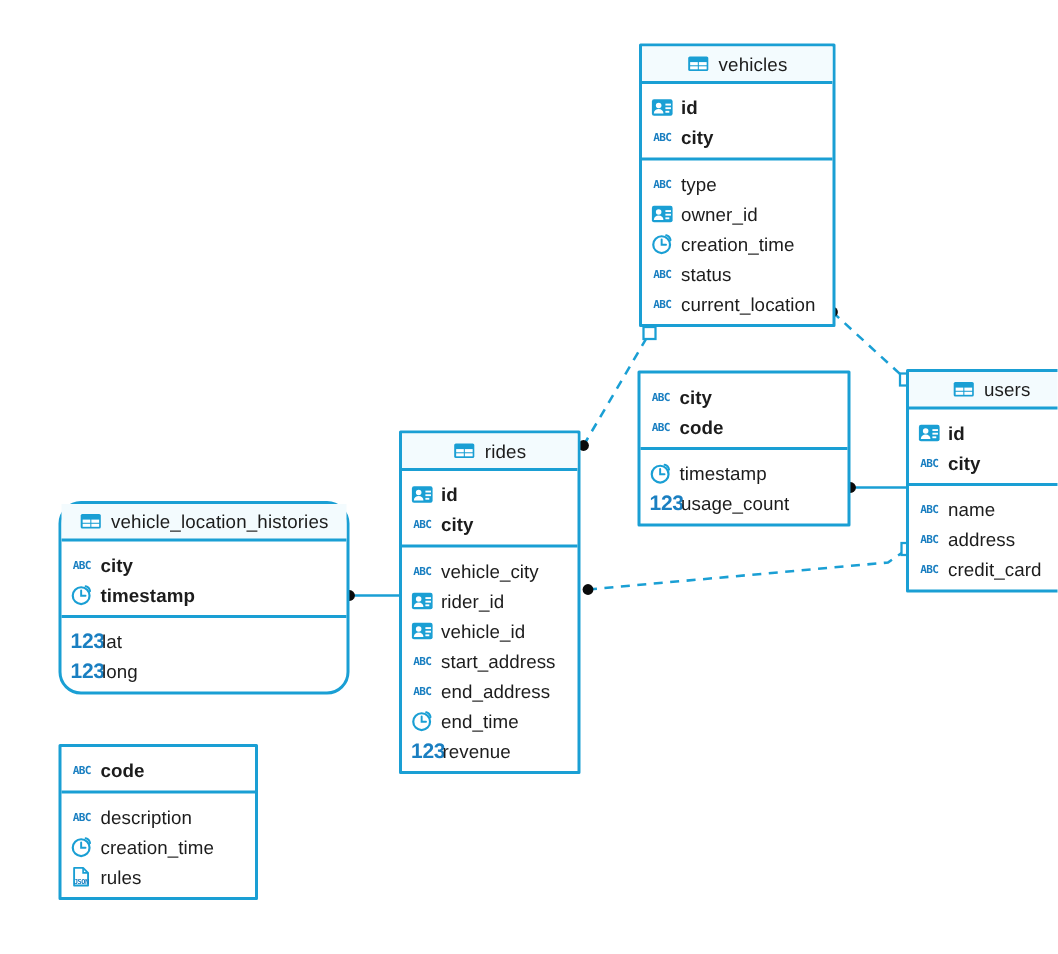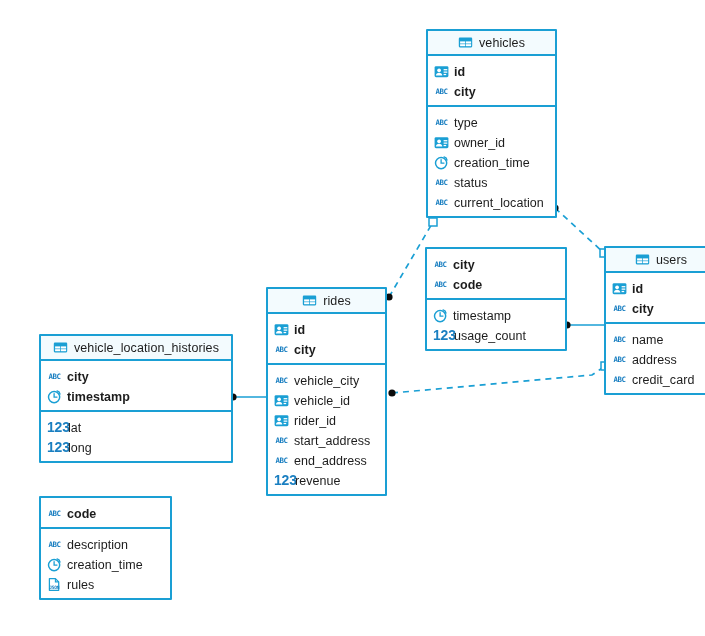--- a/index.html
+++ b/index.html
@@ -326,58 +326,68 @@
             <span class="ico">
               <svg viewBox="0 0 15 15">
                 <rect x="0.6" y="2.2" width="13.8" height="11" rx="1.4" fill="#1a9fd4"></rect>
                 <circle cx="5.1" cy="6.3" r="1.85" fill="#ffffff"></circle>
                 <path d="M1.9 11.6c0-1.8 1.45-2.9 3.2-2.9s3.2 1.1 3.2 2.9z" fill="#ffffff"></path>
                 <rect x="9.6" y="5.1" width="3.7" height="1.25" fill="#ffffff"></rect>
                 <rect x="9.6" y="7.5" width="3.7" height="1.25" fill="#ffffff"></rect>
                 <rect x="9.6" y="9.9" width="2.6" height="1.25" fill="#ffffff"></rect>
               </svg>
             </span>
+            <span class="field-name">rider_id</span>
+          </div>
+          <div class="field-row">
+            <span class="ico">
+              <svg viewBox="0 0 15 15">
+                <rect x="0.6" y="2.2" width="13.8" height="11" rx="1.4" fill="#1a9fd4"></rect>
+                <circle cx="5.1" cy="6.3" r="1.85" fill="#ffffff"></circle>
+                <path d="M1.9 11.6c0-1.8 1.45-2.9 3.2-2.9s3.2 1.1 3.2 2.9z" fill="#ffffff"></path>
+                <rect x="9.6" y="5.1" width="3.7" height="1.25" fill="#ffffff"></rect>
+                <rect x="9.6" y="7.5" width="3.7" height="1.25" fill="#ffffff"></rect>
+                <rect x="9.6" y="9.9" width="2.6" height="1.25" fill="#ffffff"></rect>
+              </svg>
+            </span>
             <span class="field-name">vehicle_id</span>
           </div>
           <div class="field-row">
             <span class="ico">
               <svg viewBox="0 0 15 15">
-                <rect x="0.6" y="2.2" width="13.8" height="11" rx="1.4" fill="#1a9fd4"></rect>
-                <circle cx="5.1" cy="6.3" r="1.85" fill="#ffffff"></circle>
-                <path d="M1.9 11.6c0-1.8 1.45-2.9 3.2-2.9s3.2 1.1 3.2 2.9z" fill="#ffffff"></path>
-                <rect x="9.6" y="5.1" width="3.7" height="1.25" fill="#ffffff"></rect>
-                <rect x="9.6" y="7.5" width="3.7" height="1.25" fill="#ffffff"></rect>
-                <rect x="9.6" y="9.9" width="2.6" height="1.25" fill="#ffffff"></rect>
-              </svg>
-            </span>
-            <span class="field-name">rider_id</span>
-          </div>
-          <div class="field-row">
-            <span class="ico">
-              <svg viewBox="0 0 15 15">
                 <text x="7.5" y="10.3" text-anchor="middle" font-family="DejaVu Sans Mono, monospace" font-size="7.4" font-weight="bold" fill="#1a7fc1" letter-spacing="-0.4">ABC</text>
               </svg>
             </span>
             <span class="field-name">start_address</span>
           </div>
           <div class="field-row">
             <span class="ico">
               <svg viewBox="0 0 15 15">
                 <text x="7.5" y="10.3" text-anchor="middle" font-family="DejaVu Sans Mono, monospace" font-size="7.4" font-weight="bold" fill="#1a7fc1" letter-spacing="-0.4">ABC</text>
               </svg>
             </span>
             <span class="field-name">end_address</span>
+          </div>
+          <div class="field-row">
+            <span class="ico">
+              <svg viewBox="0 0 15 15">
+                <circle cx="7.1" cy="8.1" r="5.6" fill="#ffffff" stroke="#1a9fd4" stroke-width="1.45"></circle>
+                <path d="M7.1 4.6 V8.1 H10" fill="none" stroke="#1a9fd4" stroke-width="1.3" stroke-linecap="round"></path>
+                <path d="M10.1 1.9 q2.6 0.7 2.9 3.2" fill="none" stroke="#1a9fd4" stroke-width="1.35" stroke-linecap="round"></path>
+              </svg>
+            </span>
+            <span class="field-name">end_time</span>
           </div>
           <div class="field-row">
             <span class="ico-num">123</span>
             <span class="field-name">revenue</span>
           </div>
         </div>
       </div>
-      <div class="table-node" style="left: 24px; top: 334px; width: 194px;">
+      <div class="table-node" style="left: 24px; top: 334px; width: 194px; border-radius: 15px;">
         <div class="tbl-header">
           <span class="ico">
             <svg viewBox="0 0 15 15">
               <rect x="0.8" y="2.6" width="13.4" height="9.8" rx="1.1" fill="#1a9fd4"></rect>
               <rect x="2.1" y="6.4" width="5.1" height="2.1" fill="#ffffff"></rect>
               <rect x="7.9" y="6.4" width="5.2" height="2.1" fill="#ffffff"></rect>
               <rect x="2.1" y="9.2" width="5.1" height="2.0" fill="#ffffff"></rect>
               <rect x="7.9" y="9.2" width="5.2" height="2.0" fill="#ffffff"></rect>
             </svg>
           </span>

